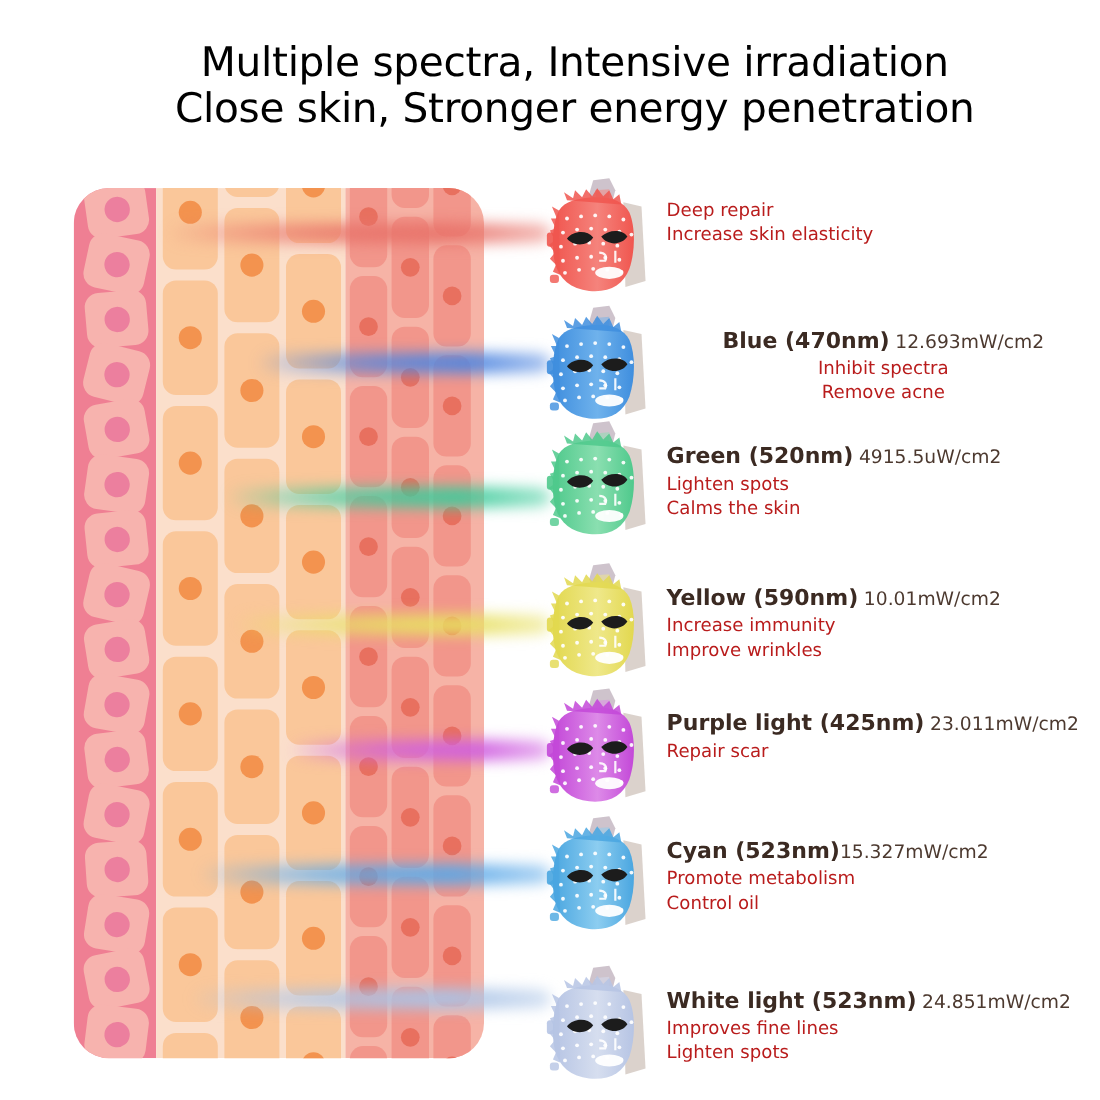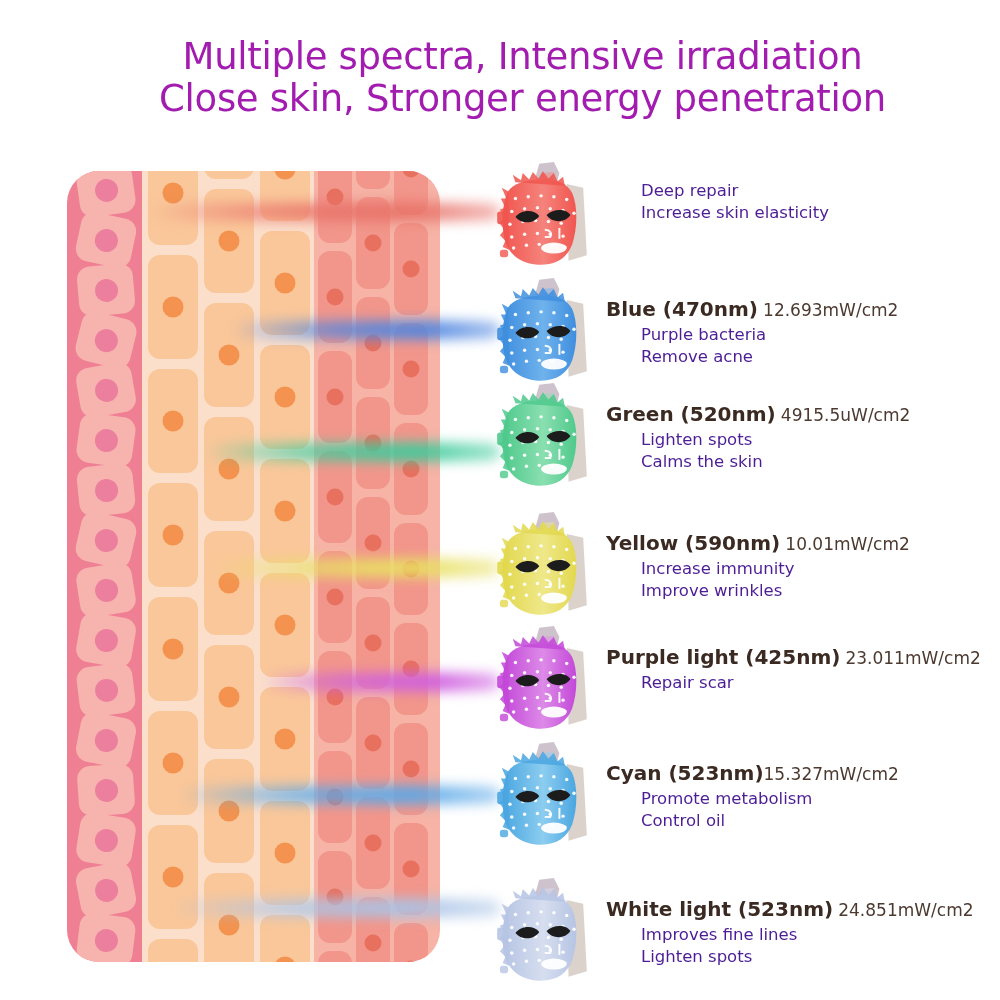--- a/index.html
+++ b/index.html
@@ -7,21 +7,21 @@
   body {
     font-family: "DejaVu Sans", "Liberation Sans", sans-serif;
     position:relative; overflow:hidden;
   }
 
   
   #title-block {
     position:absolute; left:0; top:36px; width:1000px; text-align:center;
   }
   .title-line {
-    font-size:37px; line-height:42px; color:#a21caf; font-weight:400;
+    font-size:37px; line-height:42px; color:#000000; font-weight:400;
     letter-spacing:-0.3px; white-space:nowrap;margin-left:45px;
   }
 
   
   #skin-panel {
     position:absolute; left:67px; top:171px; width:373px; height:791px;
     border-radius:32px; overflow:hidden;
   }
   .skin-layer { position:absolute; top:0; height:100%; }
 
@@ -72,21 +72,21 @@
   }
   .legend-text { position:absolute; left:118px; top:20px; width:394px; }
   .legend-head { white-space:nowrap; line-height:26px; }
   .legend-name {
     font-size:20px; font-weight:700; color:#3b2a22;
   }
   .legend-value {
     font-size:17px; font-weight:400; color:#4c392f;
   }
   .legend-desc {
-    font-size:16.5px; line-height:22px; color:#4c1d95; white-space:nowrap;margin-left:35px;
+    font-size:16.5px; line-height:22px; color:#b91c1c; white-space:nowrap;
   }
 </style>
 </head>
 <body>
 
 <div id="title-block">
   <div class="title-line">Multiple spectra, Intensive irradiation</div>
   <div class="title-line">Close skin, Stronger energy penetration</div>
 </div>
 
@@ -364,21 +364,21 @@
           <path d="M64 60 C72 52 86 53 90 60 C84 69 70 69 64 60 Z" fill="#1c1c1c"></path>
           <path d="M62 76 C68 76 70 80 68 84 L62 84" fill="none" stroke="#ffffff" stroke-width="2.2" opacity="0.9"></path>
           <path d="M78 74 L78 86" fill="none" stroke="#ffffff" stroke-width="2.2" opacity="0.9"></path>
           <ellipse cx="72" cy="96" rx="14" ry="6" fill="#ffffff" opacity="0.95"></ellipse>
         </svg></div>
       <div class="legend-text">
         <div class="legend-desc">Deep repair</div>
         <div class="legend-desc">Increase skin elasticity</div>
       </div>
     </div>
-    <div class="legend-row" style="top: 116px;">
+    <div class="legend-row" style="top: 116px; text-align: center;">
       <div class="mask-wrap"><svg viewBox="0 0 118 122" width="108" height="112">
           <defs>
             <linearGradient id="gled-face-mask-blue-icon" x1="0" y1="0" x2="1" y2="0">
               <stop offset="0%" stop-color="#3f8ede"></stop>
               <stop offset="55%" stop-color="#6fb2ec"></stop>
               <stop offset="100%" stop-color="#3f8ede"></stop>
             </linearGradient>
           </defs>
           <path d="M86 26 L104 30 L108 104 L88 110 Z" fill="#cfc3bb" opacity="0.75"></path>
           <path d="M56 4 L72 2 L78 14 L74 30 L58 32 L52 18 Z" fill="#c9bdc7" opacity="0.9"></path>
@@ -415,21 +415,21 @@
           <circle cx="70" cy="93" r="1.9" fill="#ffffff" opacity="0.92"></circle>
           <circle cx="84" cy="95" r="1.9" fill="#ffffff" opacity="0.92"></circle>
           <path d="M30 62 C36 54 50 53 56 61 C50 70 36 70 30 62 Z" fill="#1c1c1c"></path>
           <path d="M64 60 C72 52 86 53 90 60 C84 69 70 69 64 60 Z" fill="#1c1c1c"></path>
           <path d="M62 76 C68 76 70 80 68 84 L62 84" fill="none" stroke="#ffffff" stroke-width="2.2" opacity="0.9"></path>
           <path d="M78 74 L78 86" fill="none" stroke="#ffffff" stroke-width="2.2" opacity="0.9"></path>
           <ellipse cx="72" cy="96" rx="14" ry="6" fill="#ffffff" opacity="0.95"></ellipse>
         </svg></div>
       <div class="legend-text">
         <div class="legend-head"><span class="legend-name">Blue (470nm)</span> <span class="legend-value">12.693mW/cm2</span></div>
-        <div class="legend-desc">Purple bacteria</div>
+        <div class="legend-desc">Inhibit spectra</div>
         <div class="legend-desc">Remove acne</div>
       </div>
     </div>
     <div class="legend-row" style="top: 221px;">
       <div class="mask-wrap"><svg viewBox="0 0 118 122" width="108" height="112">
           <defs>
             <linearGradient id="gled-face-mask-green-icon" x1="0" y1="0" x2="1" y2="0">
               <stop offset="0%" stop-color="#4fc98c"></stop>
               <stop offset="55%" stop-color="#8adfb0"></stop>
               <stop offset="100%" stop-color="#4fc98c"></stop>

